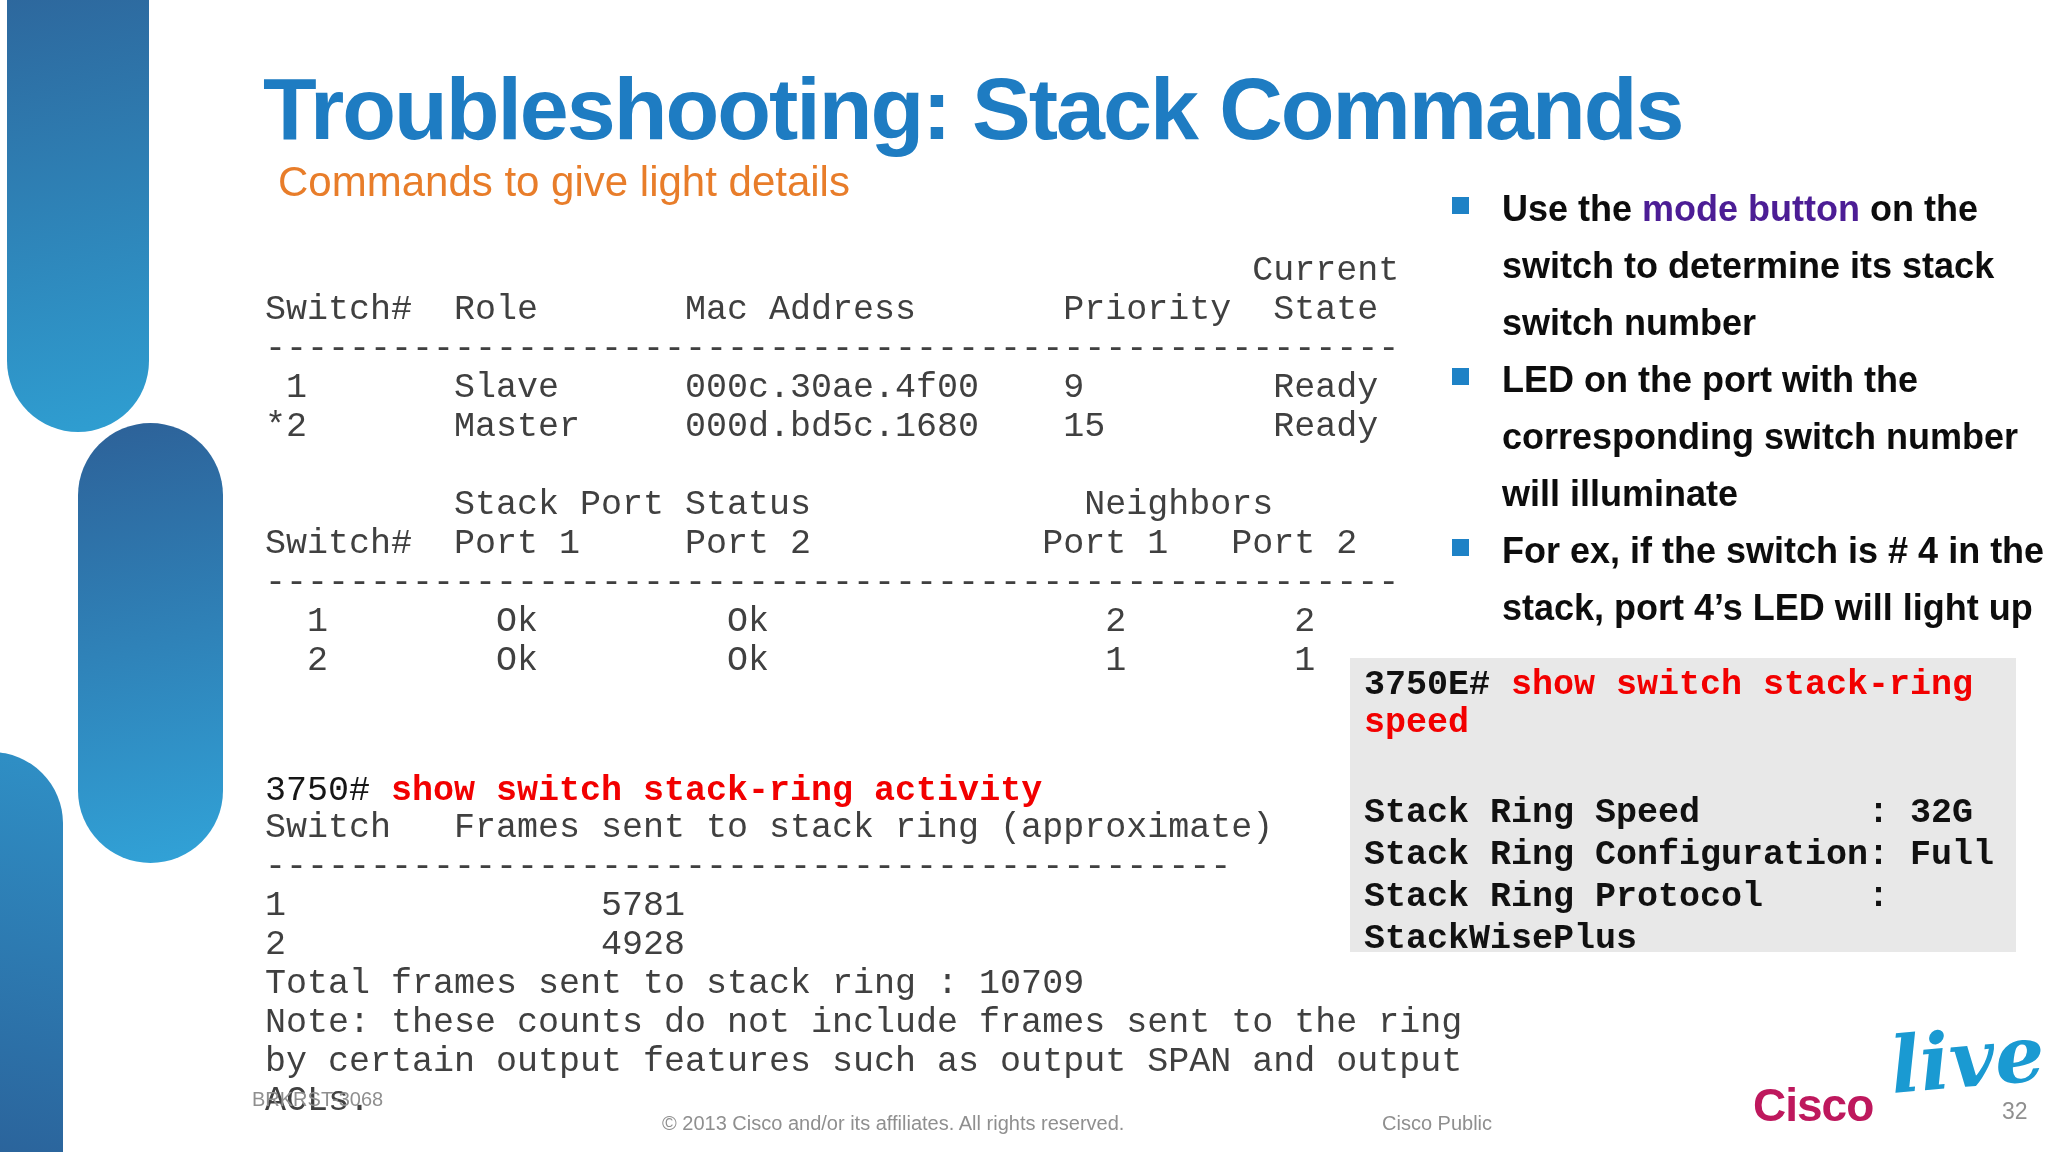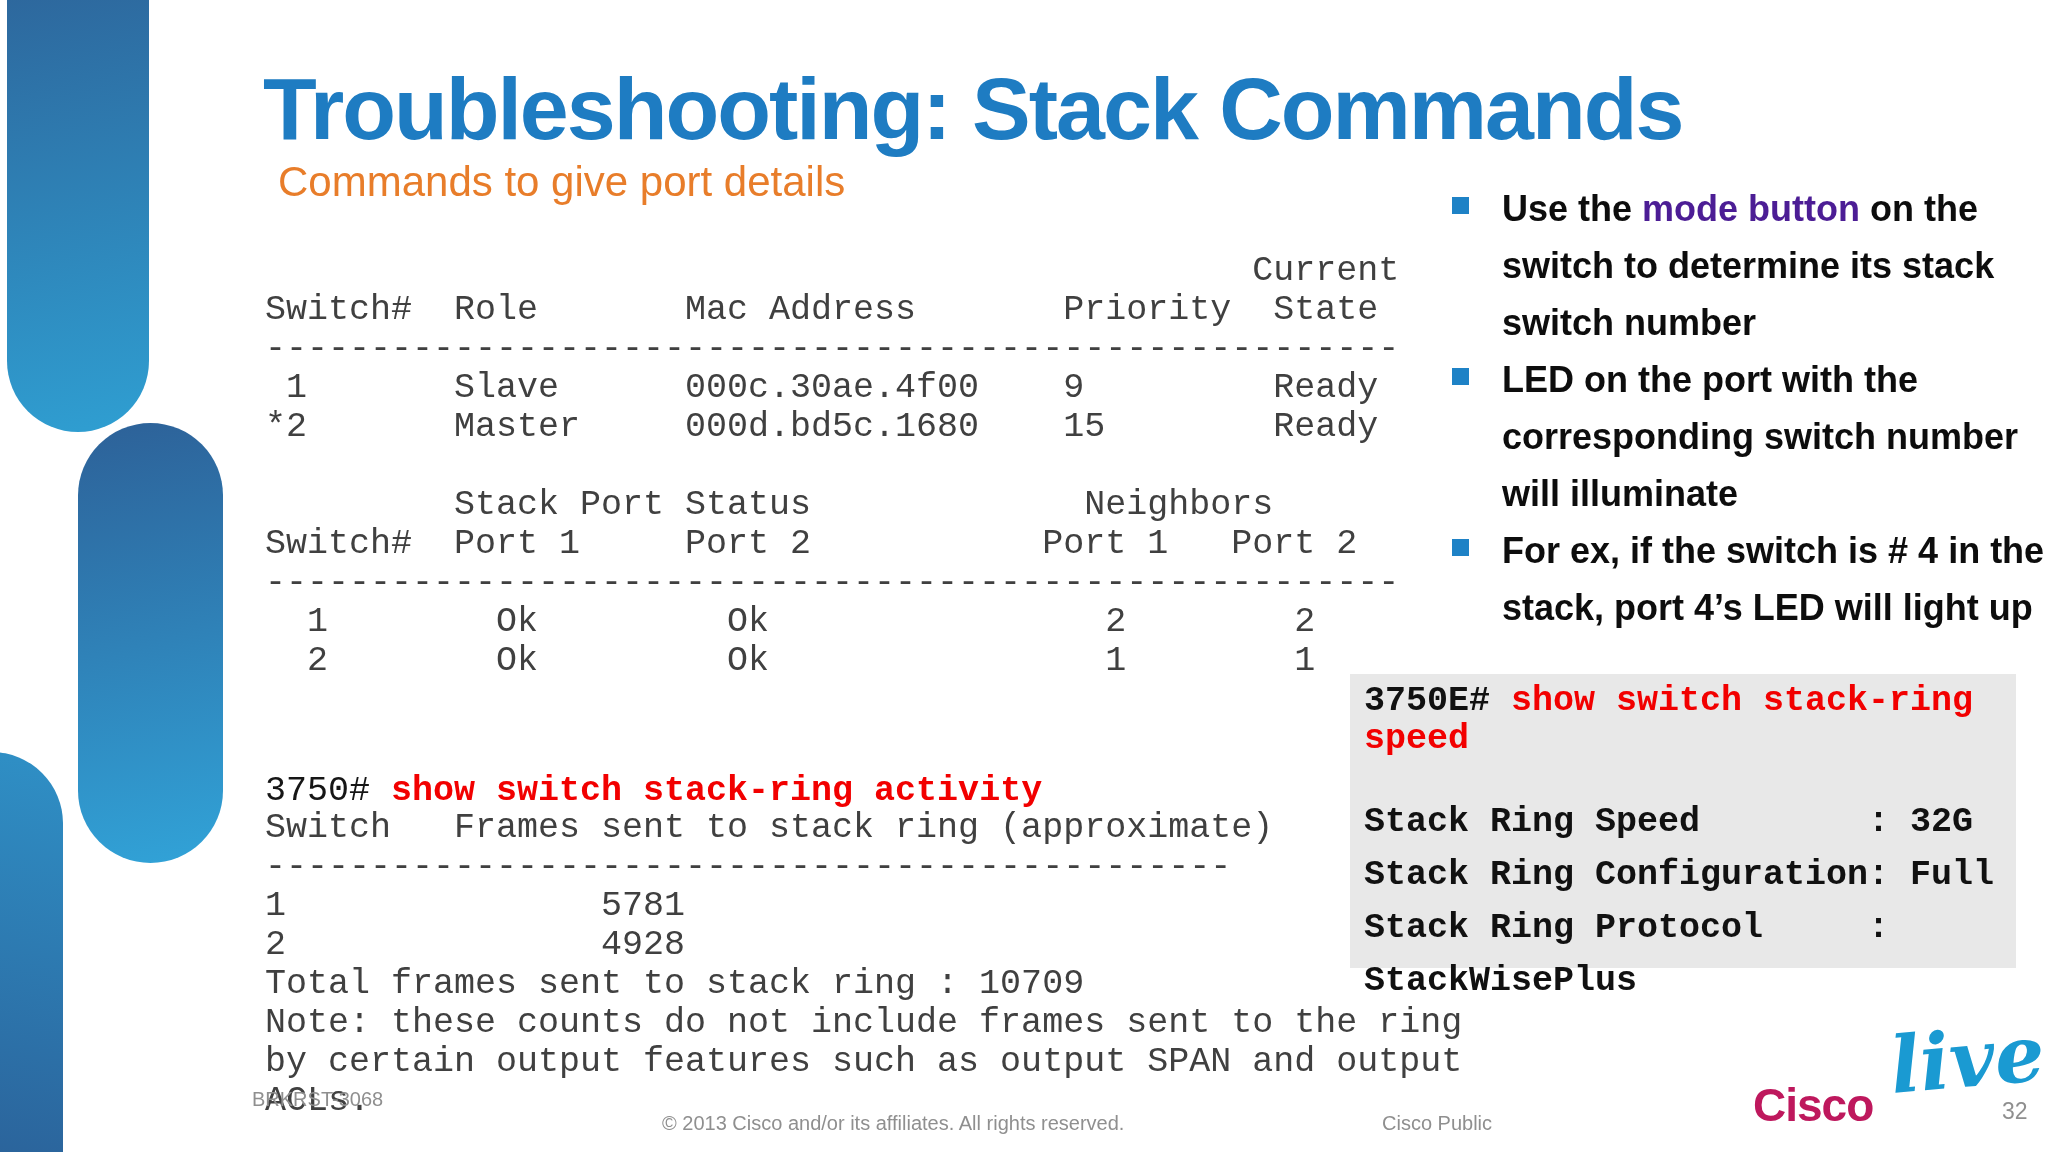--- a/index.html
+++ b/index.html
@@ -49,31 +49,31 @@
     position:relative; font-size:36px; font-weight:bold; color:#0d0d0d;
     line-height:57px;
   }
   .bullet .square {
     position:absolute; left:-50px; top:17px; width:17px; height:17px;
     background:#1e82c6;
   }
   .hl { color:#4c1d95; }
 
   .graybox {
-    position:absolute; left:1350px; top:674px; width:666px; height:294px;
+    position:absolute; left:1350px; top:658px; width:666px; height:294px;
     background:#e8e8e8; box-sizing:border-box; padding:8px 14px;
   }
   .gb-cmd {
     font-family:"Liberation Mono", monospace; font-size:35px; font-weight:bold;
     line-height:38px; color:#111; white-space:pre-wrap;
   }
   .gb-cmd .cmd { color:#f20000; }
   .gb-out {
-    margin:38px 0 0 0; font-family:"Liberation Mono", monospace;
-    font-size:35px; font-weight:bold; line-height:53px; color:#111; white-space:pre;
+    margin:50px 0 0 0; font-family:"Liberation Mono", monospace;
+    font-size:35px; font-weight:bold; line-height:42px; color:#111; white-space:pre;
   }
 
   .footer-item { position:absolute; font-size:20px; color:#8f8f8f; white-space:nowrap; }
   .f-session   { left:252px;  top:1088px; }
   .f-copy      { left:662px;  top:1112px; }
   .f-class     { left:1382px; top:1112px; }
   .f-page      { left:2002px; top:1098px; font-size:23px; }
 
   .logo-cisco {
     position:absolute; left:1753px; top:1078px;
@@ -88,21 +88,21 @@
 </head>
 <body>
 
 <div class="slide">
 
   <div class="capsule cap-a"></div>
   <div class="capsule cap-b"></div>
   <div class="capsule cap-c"></div>
 
   <div class="title">Troubleshooting: Stack Commands</div>
-  <div class="subtitle">Commands to give port details</div>
+  <div class="subtitle">Commands to give light details</div>
 
   <pre class="term out1">                                               Current
 Switch#  Role       Mac Address       Priority  State
 ------------------------------------------------------
  1       Slave      000c.30ae.4f00    9         Ready
 *2       Master     000d.bd5c.1680    15        Ready
 
          Stack Port Status             Neighbors
 Switch#  Port 1     Port 2           Port 1   Port 2
 ------------------------------------------------------

